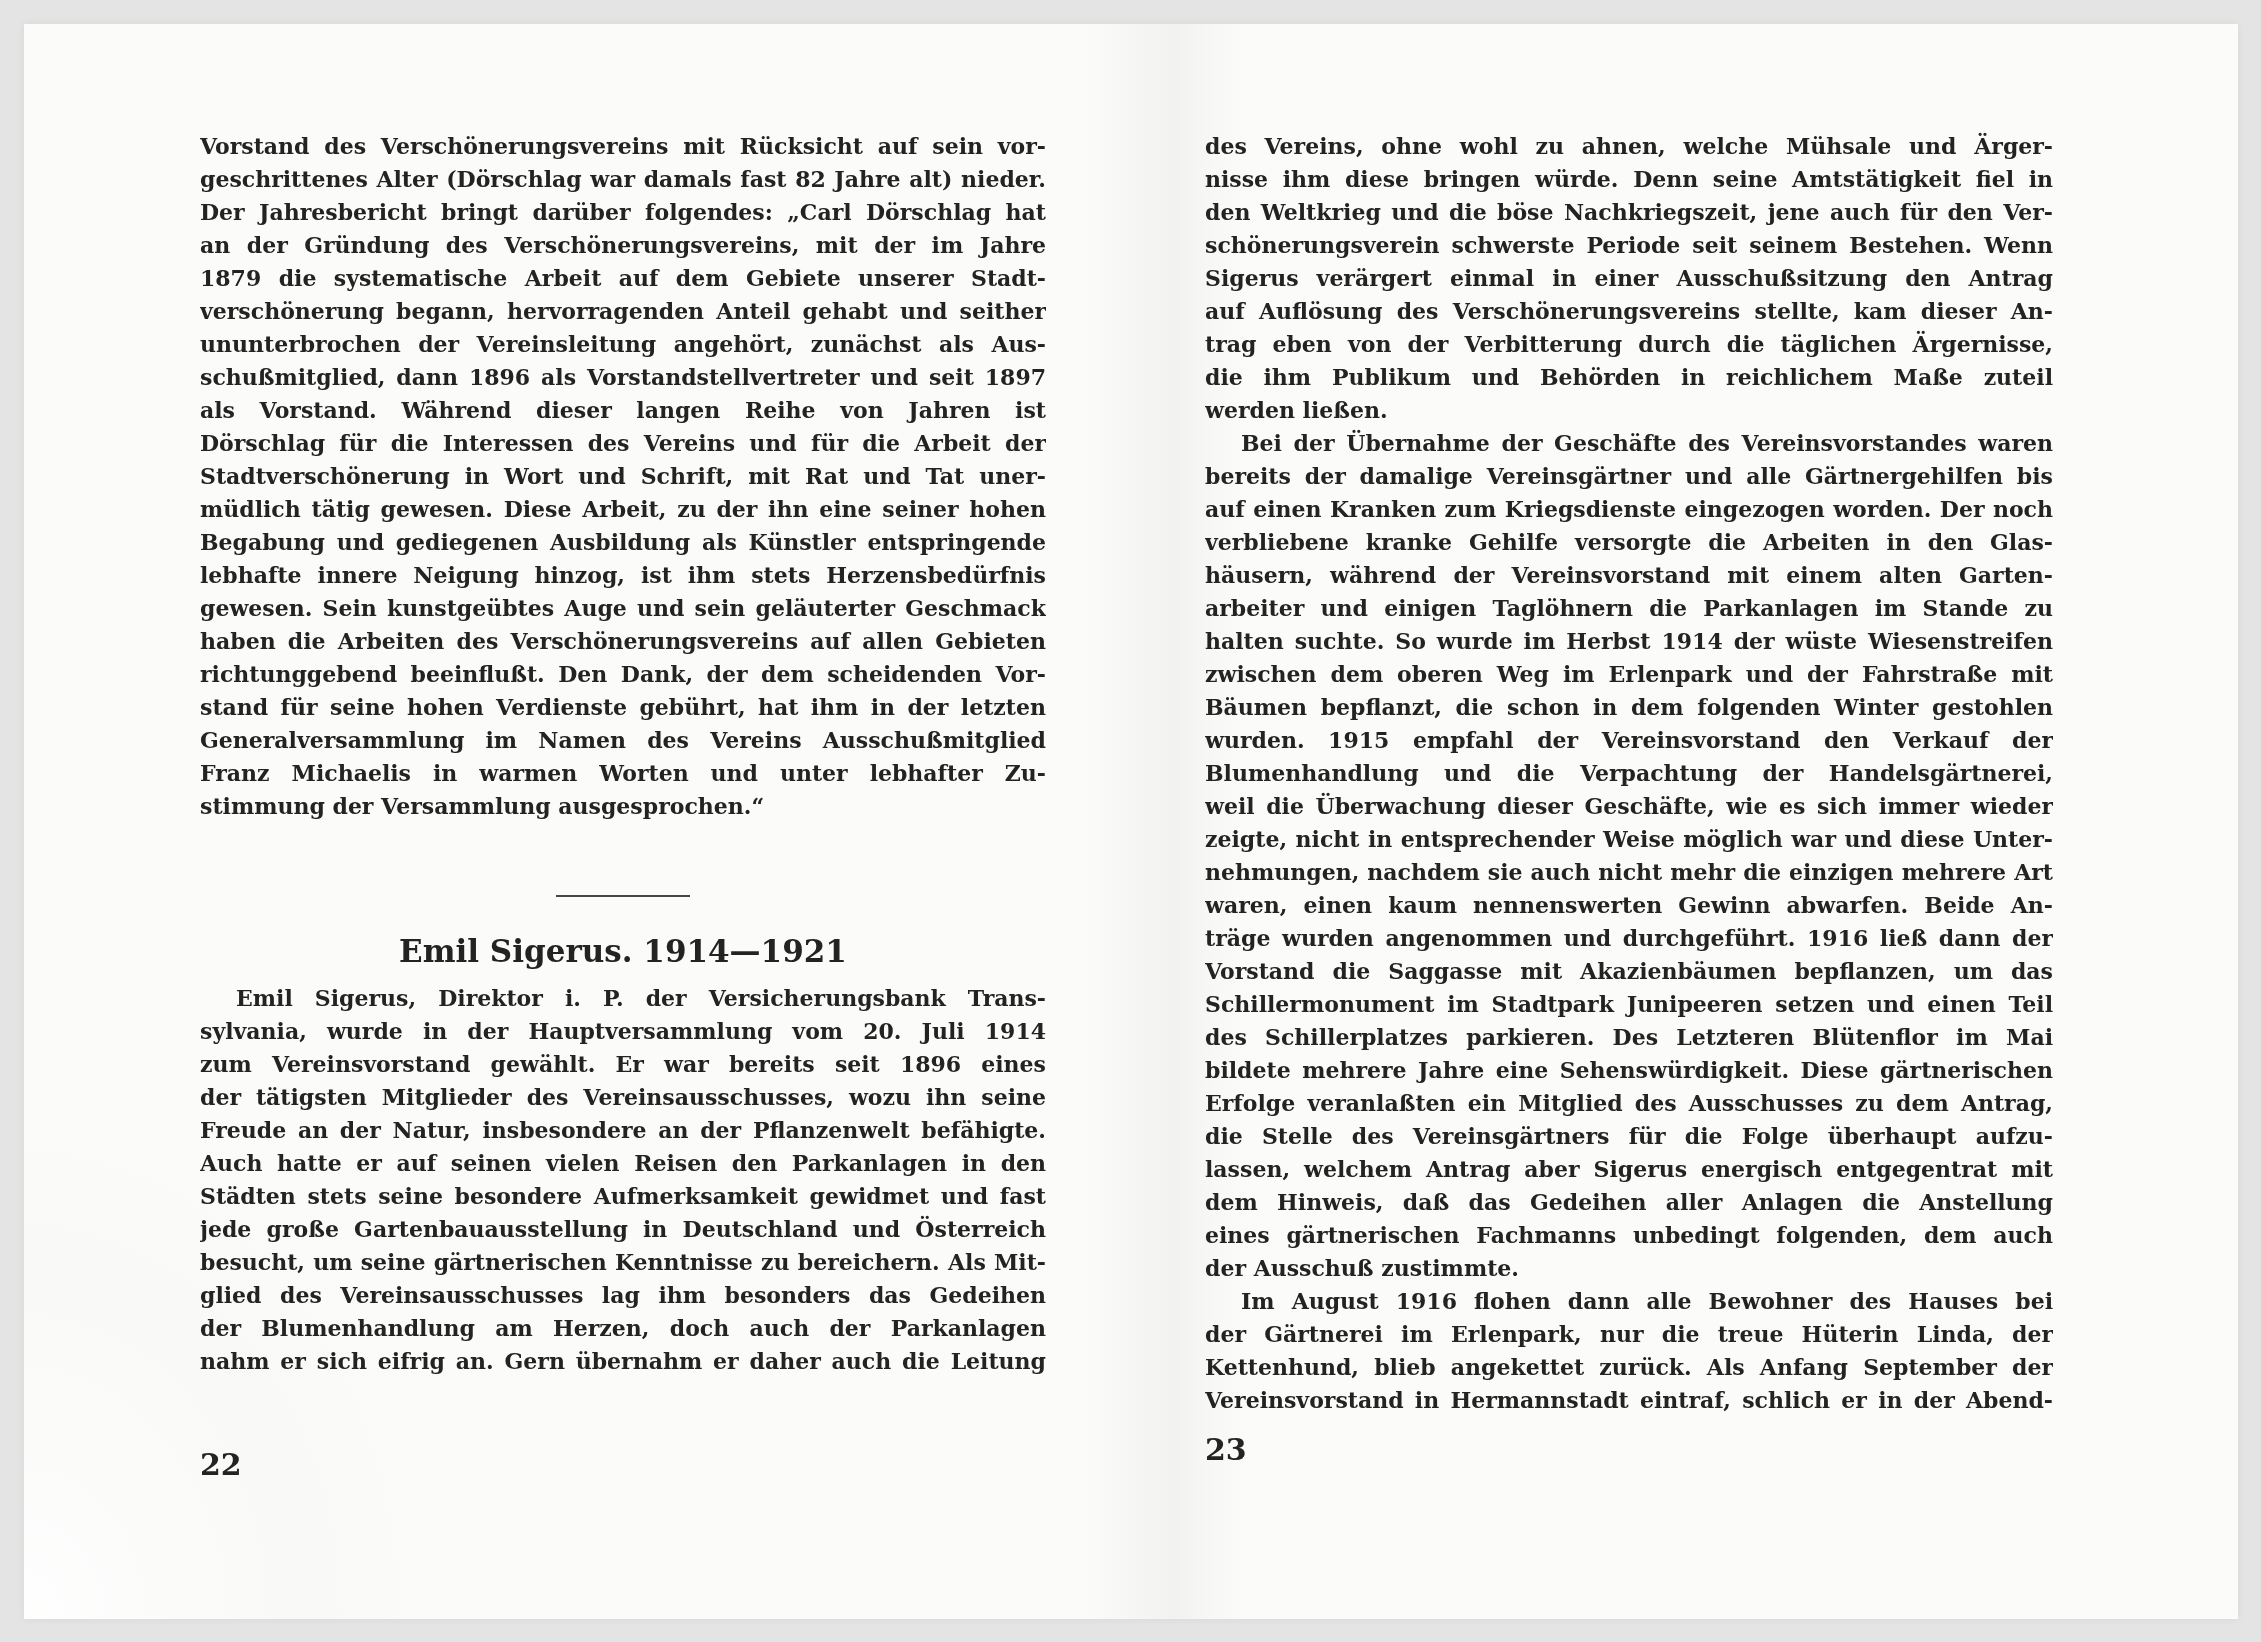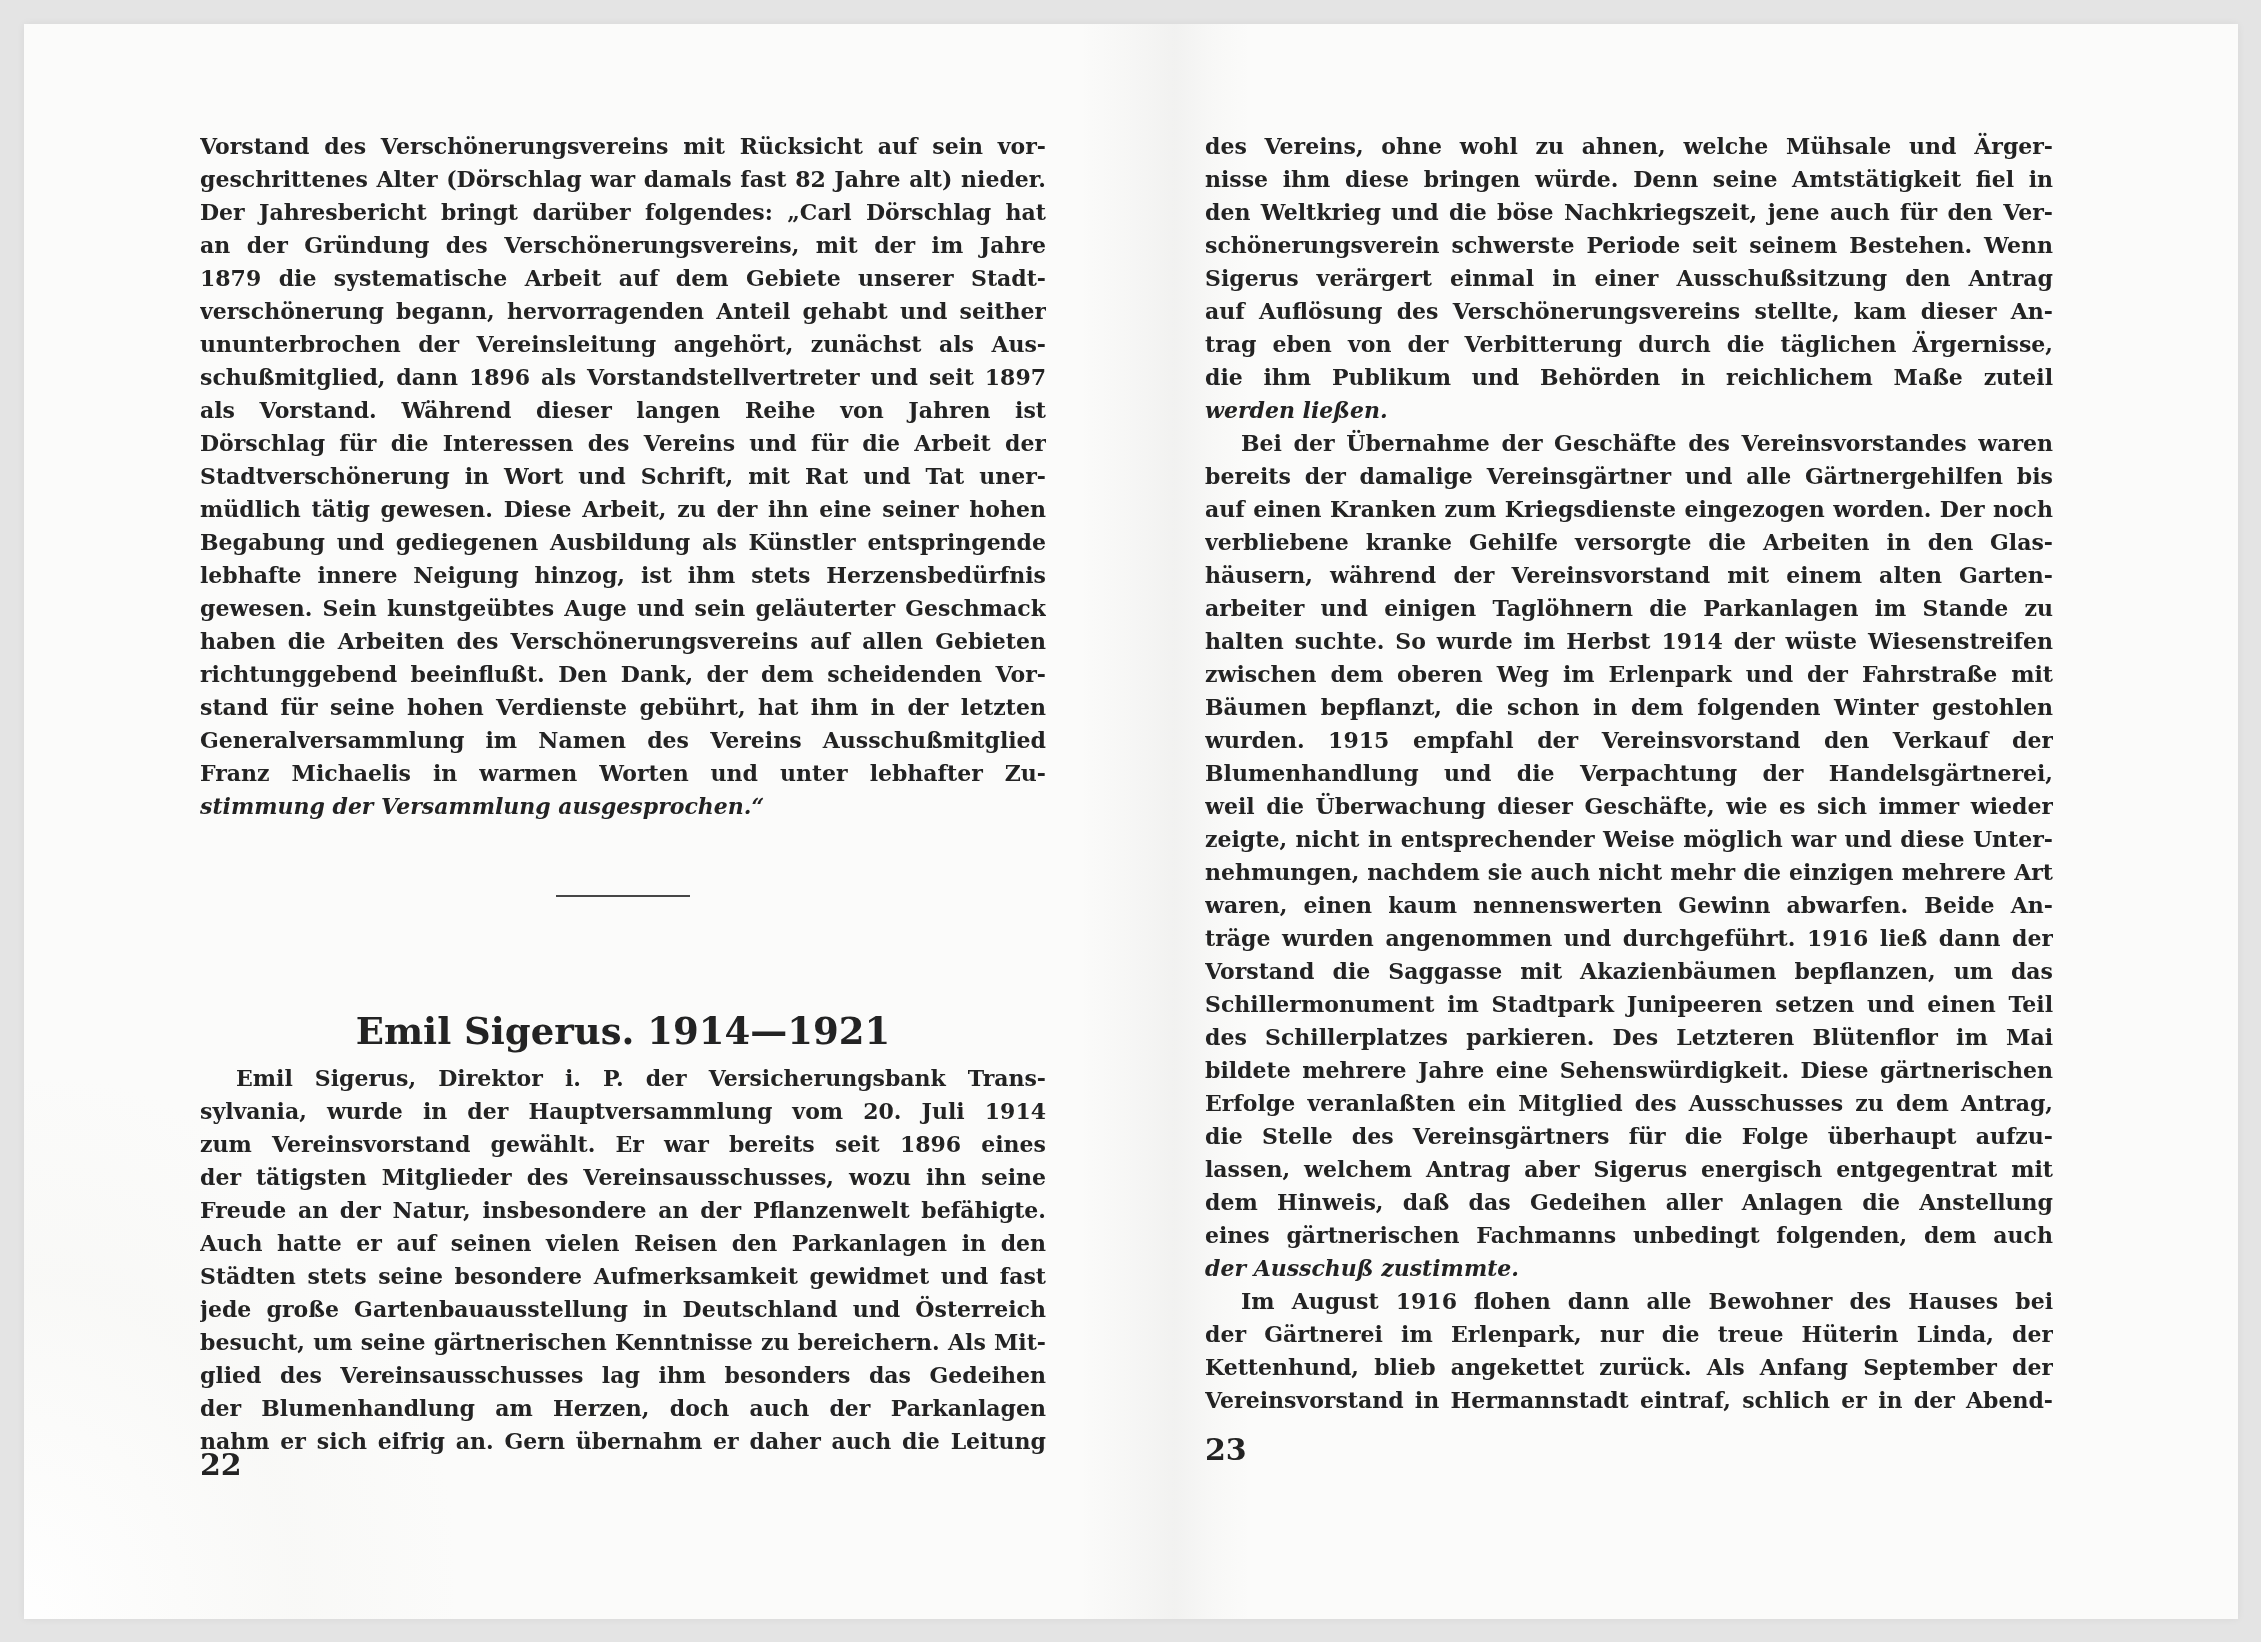--- a/index.html
+++ b/index.html
@@ -64,32 +64,32 @@
   .line {
     height: 33px;
     line-height: 33px;
     font-size: 22px;
     font-weight: 700;
     color: var(--ink, #232323);
     text-align: justify;
     text-align-last: justify;
     overflow: hidden;
   }
-  .line.flush  { text-align: right; text-align-last: left; font-style: italic; }
+  .line.flush  { text-align: right; text-align-last: left; }
   .line.indent { text-indent: 36px; }
 
   .divider {
     width: 134px;
     height: 0;
     border-top: 2.3px solid #464646;
     margin: 72px auto 0 auto;
   }
   .heading {
-    margin-top: 116px;
-    font-size: 37px;
+    margin-top: 36px;
+    font-size: 31px;
     line-height: 36px;
     font-weight: 700;
     color: var(--ink, #232323);
     text-align: center;
     text-align-last: center;
   }
   .heading + .line { margin-top: 13px; }
 
   .pagenum {
     position: absolute;

